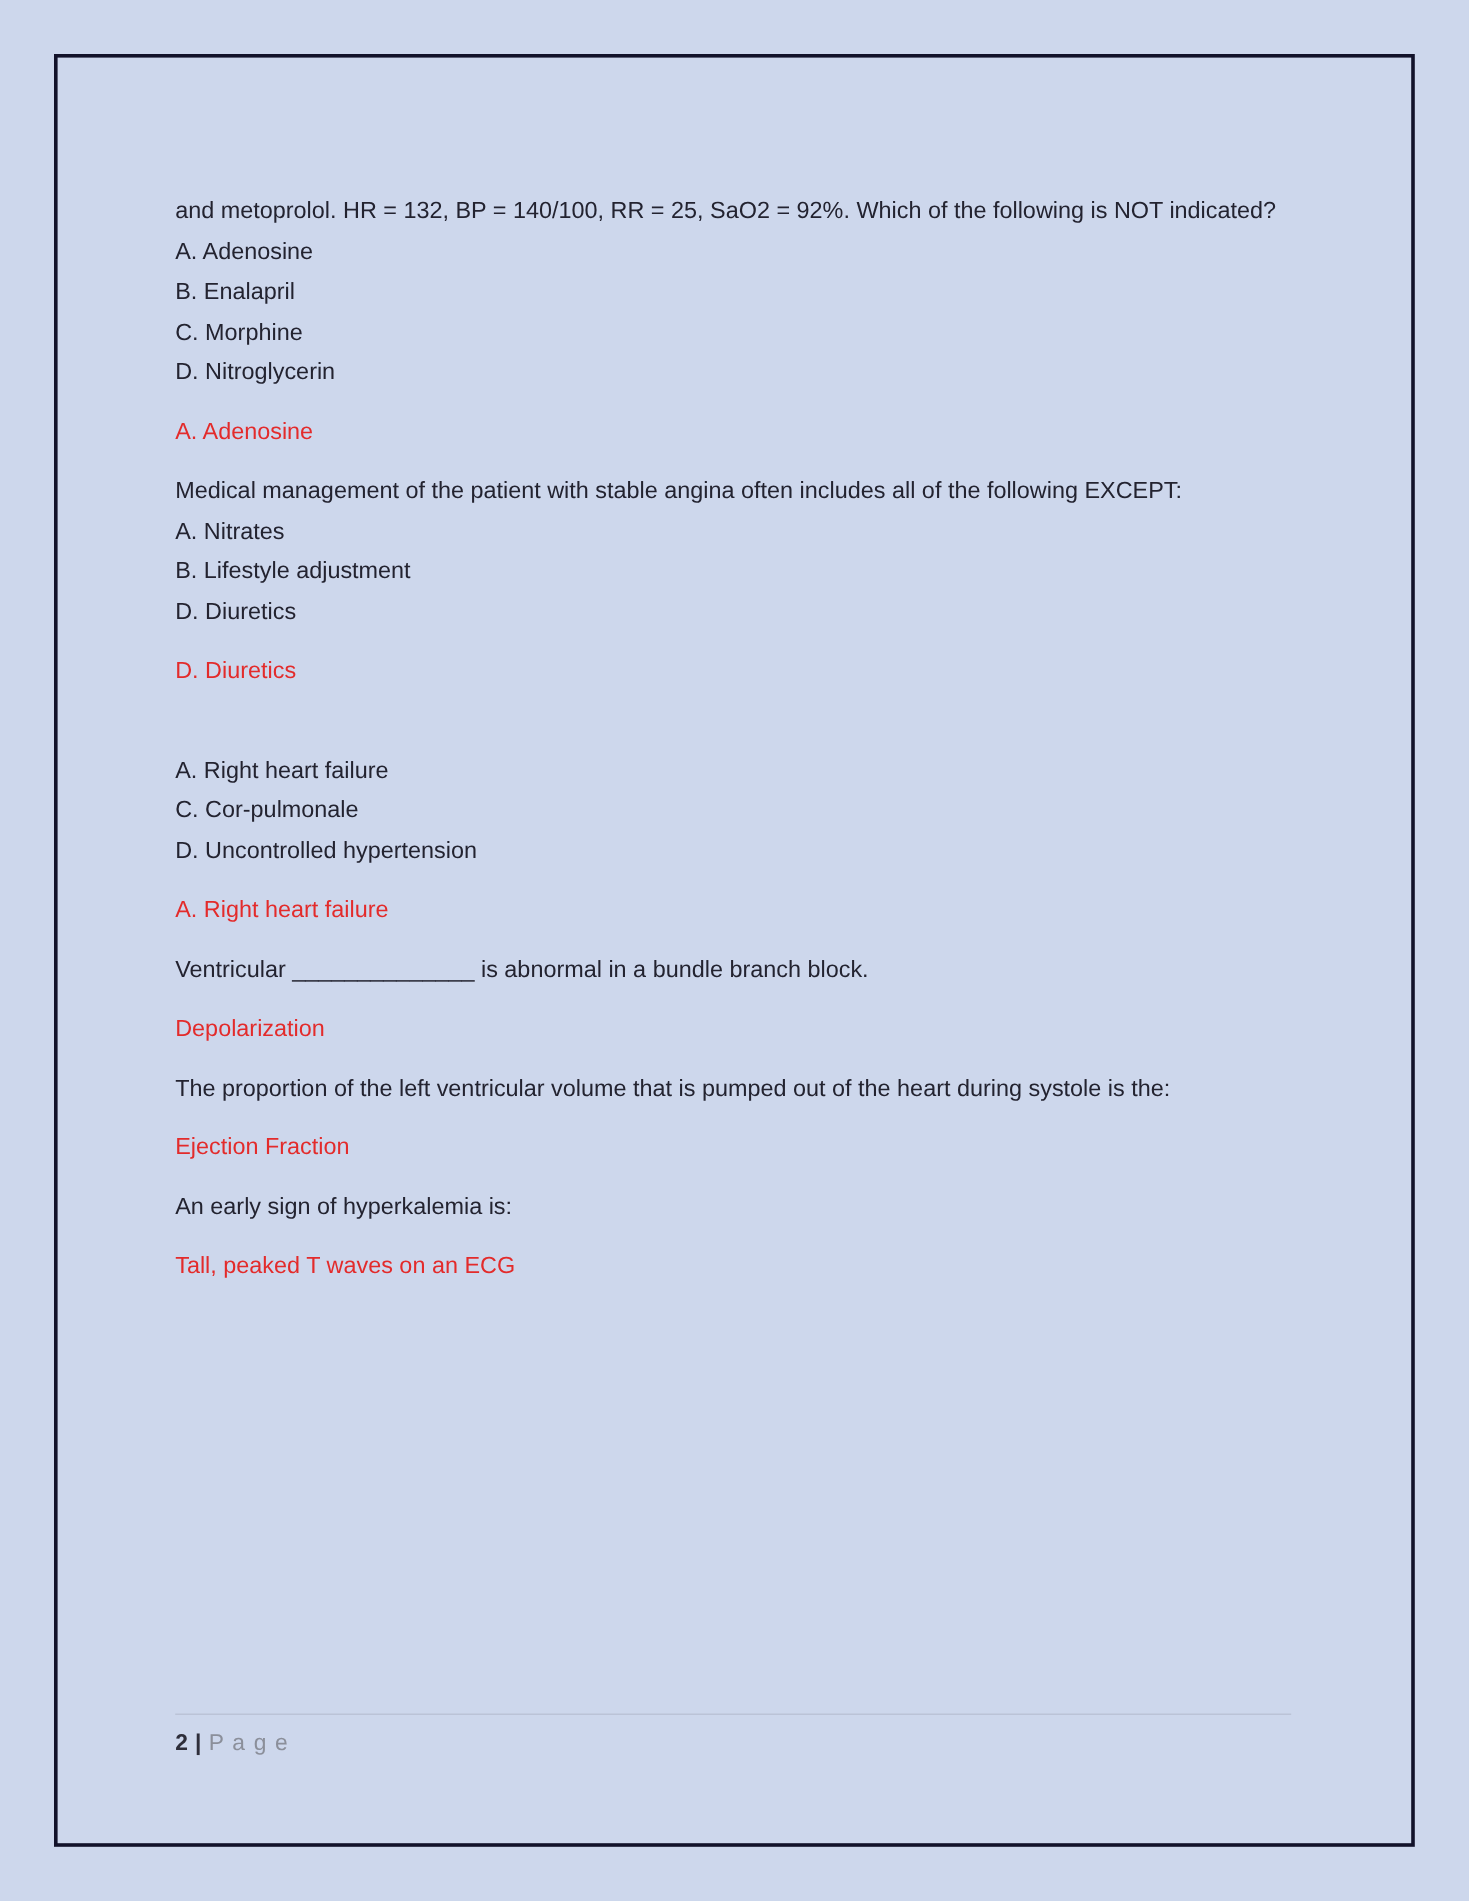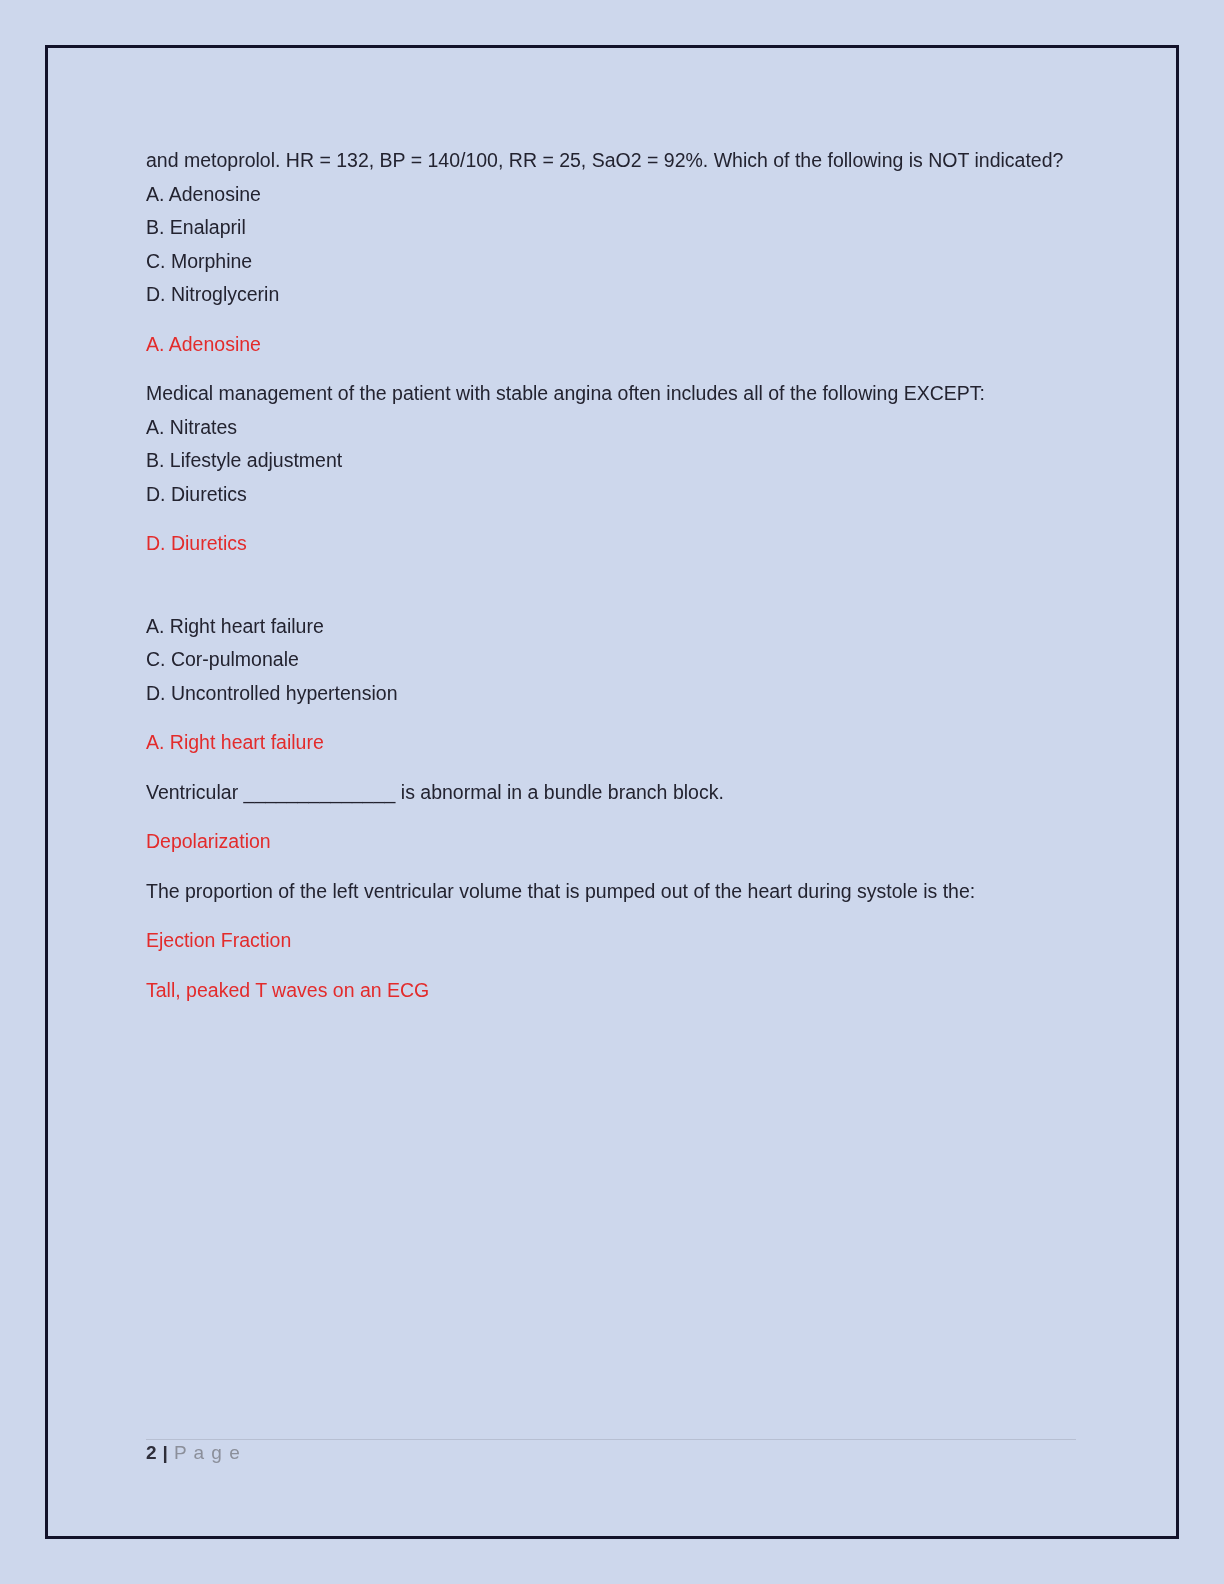--- a/index.html
+++ b/index.html
@@ -35,35 +35,35 @@
     top: 0; left: 0; right: 0;
     padding: 96px 100px 0 98px;
     color: var(--body-text);
     font-size: 19.5px;
     line-height: 33.5px;
   }
   .qa-block { margin: 0; }
   p.question {
     margin: 16px 0 0 0;
   }
-  .qa-block:first-child p.question { margin-top: 0; }
+  .qa-block:first-child p.question { margin-top: 16px; }
   .options { margin: 0; }
   .option { margin: 0; }
   p.answer {
     margin: 16px 0 16px 0;
     color: var(--answer-text);
   }
   .spacer { height: 33px; }
   .page-footer {
     position: absolute;
     left: 98px;
     right: 100px;
     bottom: 71px;
     border-top: 1px solid var(--footer-rule);
-    padding-top: 1px;
+    padding-top: 12px;
     font-size: 19px;
     line-height: 24px;
   }
   .footer-number {
     font-weight: 700;
     color: var(--footer-number);
   }
   .footer-divider {
     font-weight: 700;
     color: var(--footer-number);
@@ -118,20 +118,21 @@
       <p class="question">Ventricular ______________ is abnormal in a bundle branch block.</p>
       <p class="answer">Depolarization</p>
     </section>
 
     <section class="qa-block">
       <p class="question">The proportion of the left ventricular volume that is pumped out of the heart during systole is the:</p>
       <p class="answer">Ejection Fraction</p>
     </section>
 
     <section class="qa-block">
+      <p class="question">An early sign of hyperkalemia is:</p>
       <p class="answer">Tall, peaked T waves on an ECG</p>
     </section>
 
   </div>
 
   <div class="page-footer">
     <span class="footer-number">2</span><span class="footer-divider">|</span><span class="footer-label">P a g e</span>
   </div>
 </div>
 

